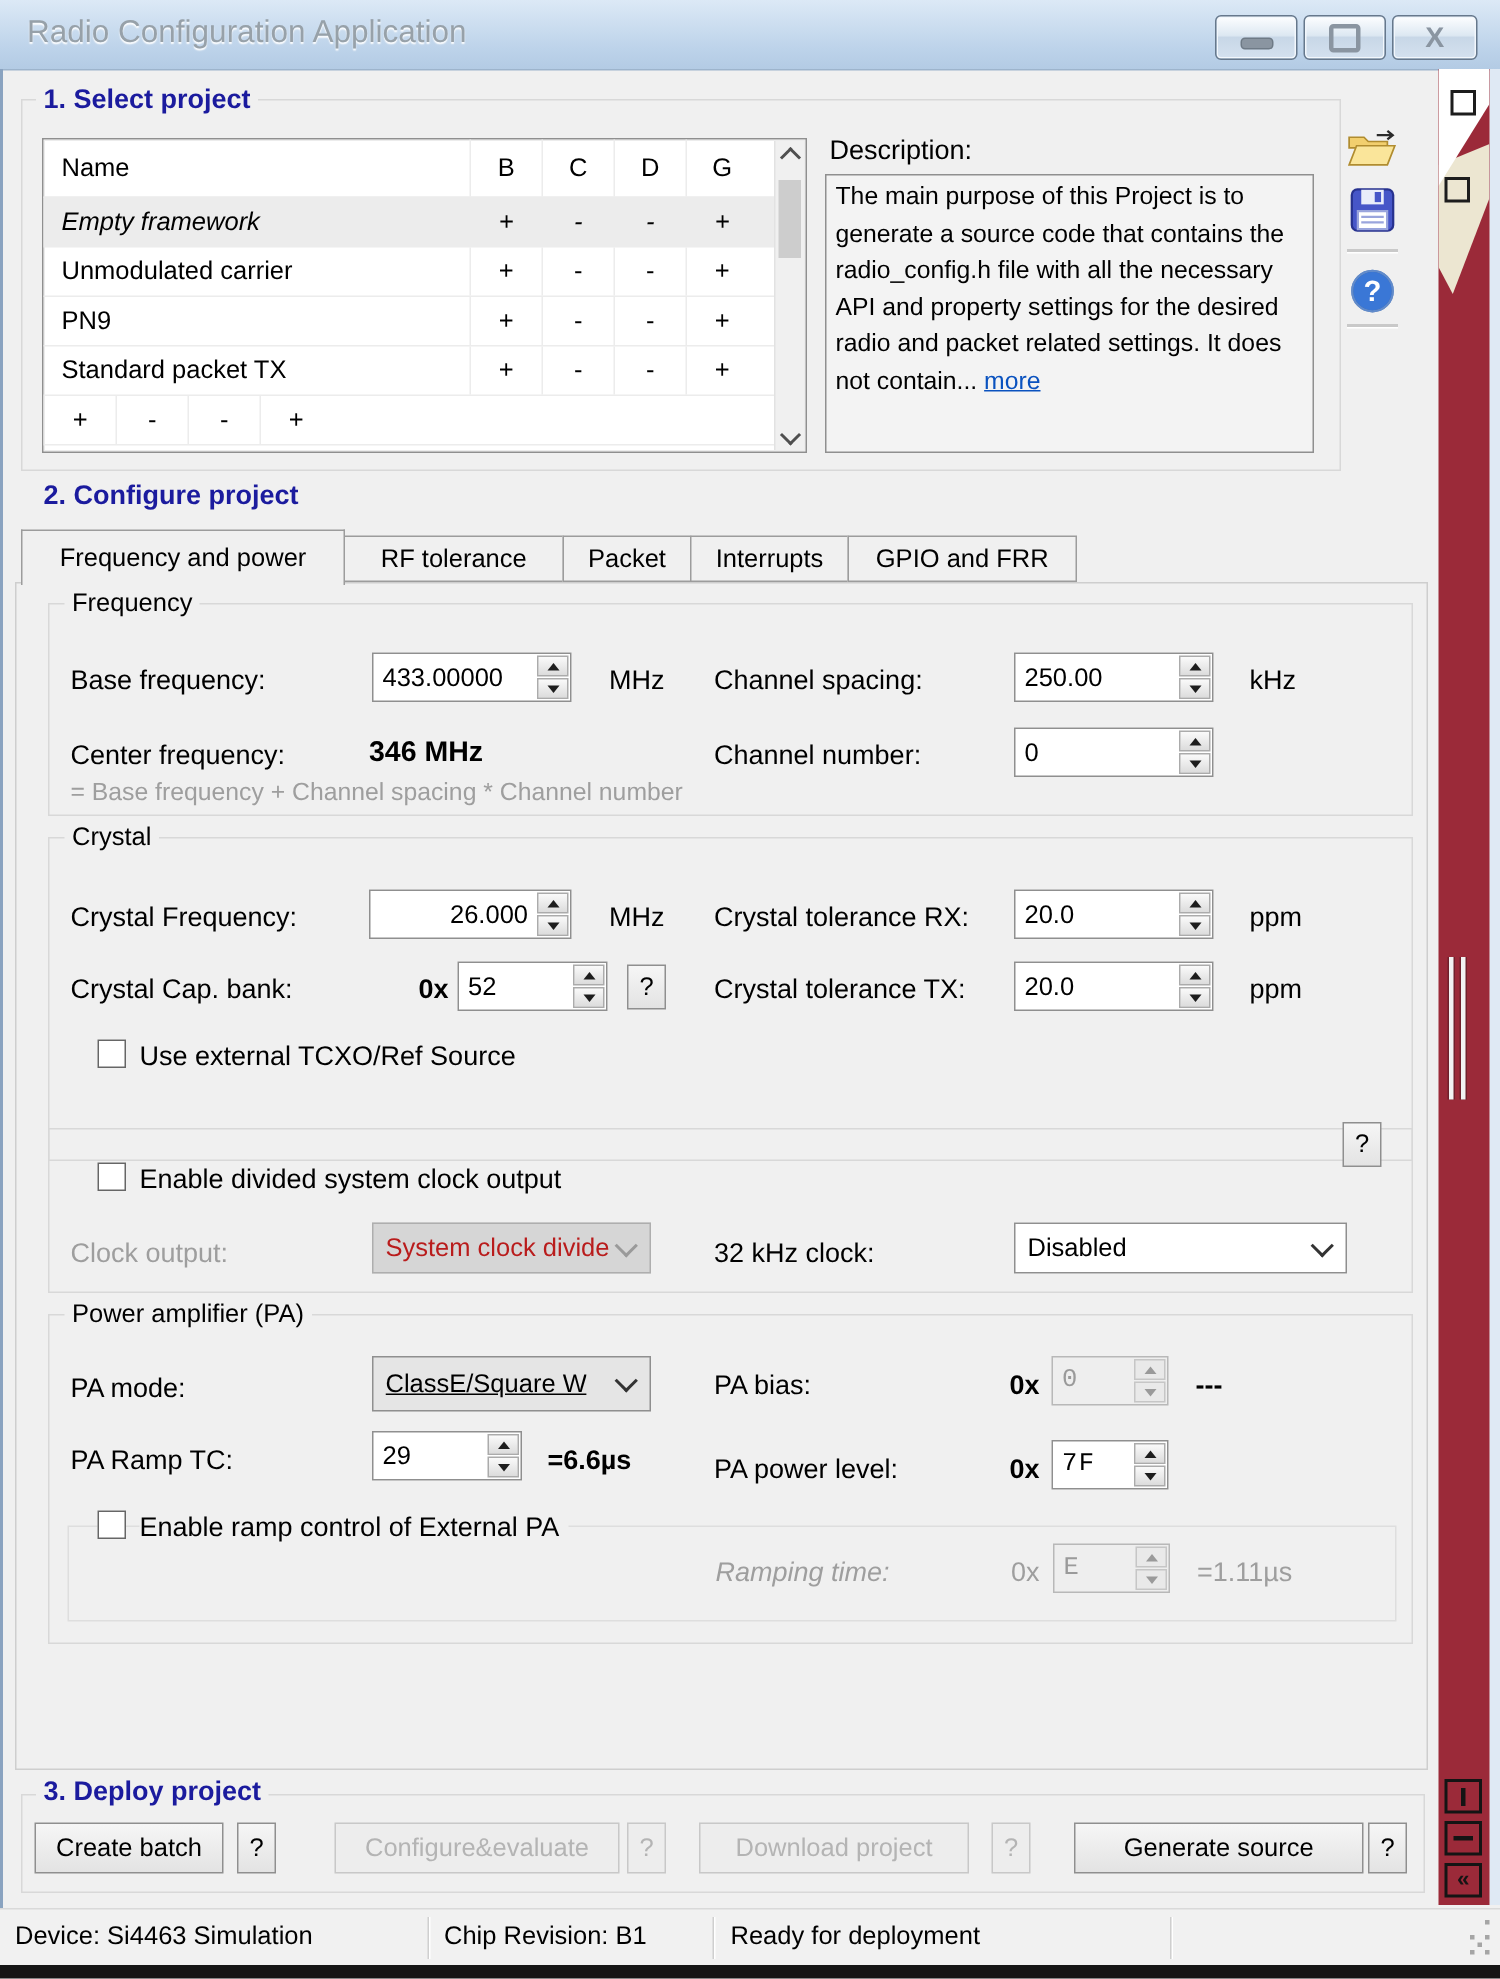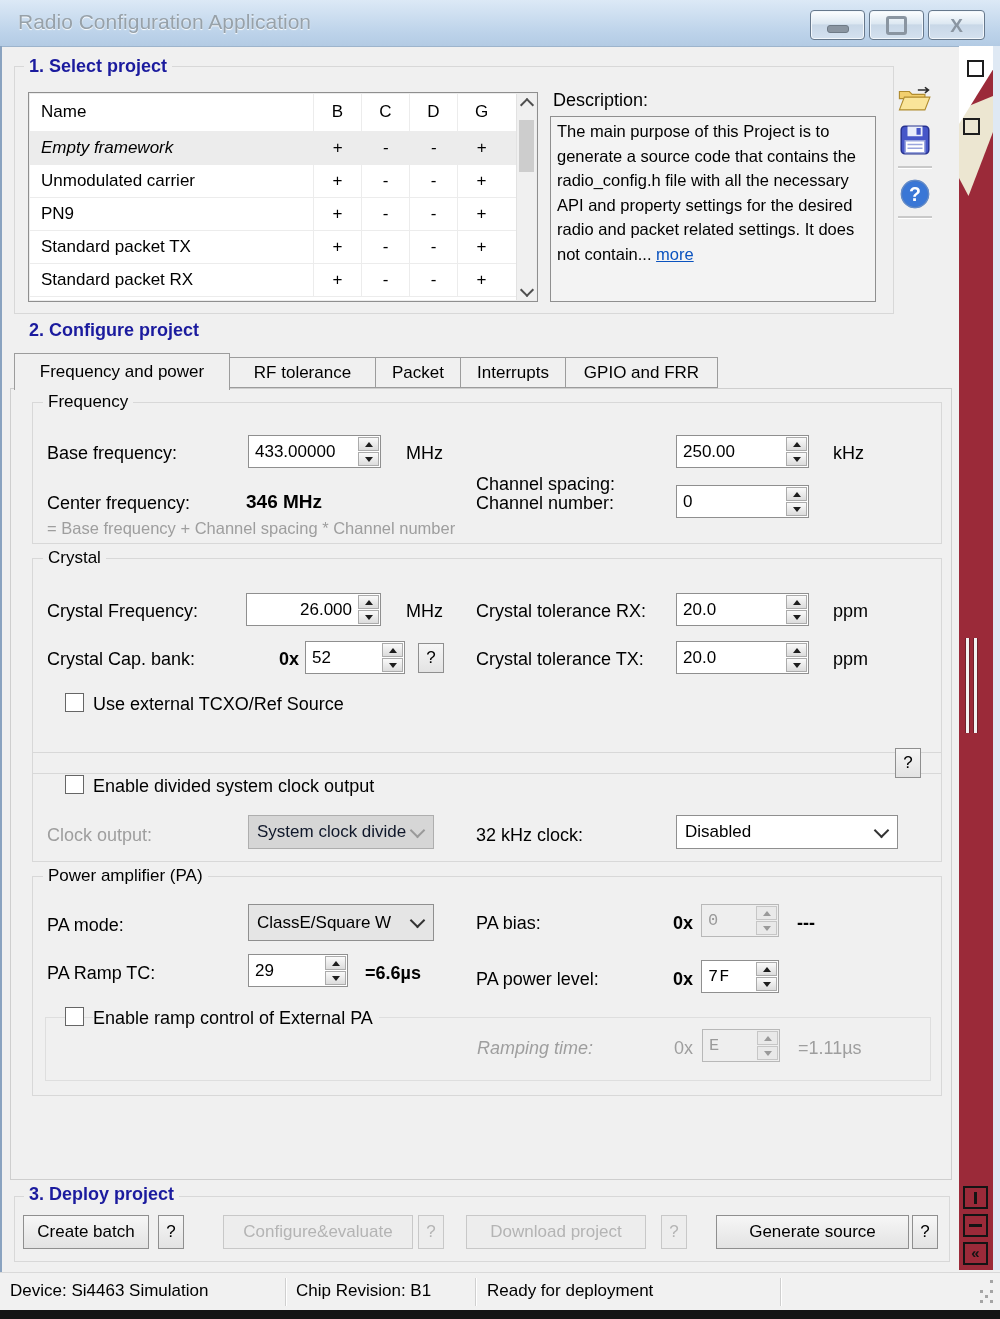--- a/index.html
+++ b/index.html
@@ -54,21 +54,21 @@
   .spin.dis .sbtn{background:#e9e9e9;border-color:#c6c6c6;}
   .spin.dis .tri-up{border-bottom-color:#9a9a9a;}
   .spin.dis .tri-dn{border-top-color:#9a9a9a;}
   .combo{position:absolute;display:flex;align-items:center;justify-content:space-between;
     border:1px solid #8f8f8f;background:#fff;box-sizing:border-box;padding:0 10px 0 8px;font-size:17px;}
   .combo .chev{width:9px;height:9px;border-right:2px solid #333;border-bottom:2px solid #333;
     transform:rotate(45deg);margin-top:-4px;flex:none;}
   .combo .cval{white-space:nowrap;overflow:hidden;}
   .combo.gray{background:#e5e5e5;}
   .combo.dis{background:#d6d6d6;border-color:#aeaeae;}
-  .combo.dis .cval{color:#0f172a;}
+  .combo.dis .cval{color:#b91c1c;}
   .combo.dis .chev{border-color:#9a9a9a;}
   .cb{position:absolute;width:17px;height:17px;border:1px solid #666;background:#fff;}
   .btn{position:absolute;height:34px;border:1px solid #8f8f8f;
     background:linear-gradient(#f6f6f6,#e3e3e3);display:flex;align-items:center;justify-content:center;
     font-size:17px;box-sizing:border-box;}
   .btn.dis{color:#b4b4b4;border-color:#c8c8c8;background:#ededed;}
   .qbtn{width:26px;}
   
   .panel{position:absolute;left:10px;top:388px;width:942px;height:792px;border:1px solid #cecece;box-sizing:border-box;}
   .tab{position:absolute;border:1px solid #9c9c9c;background:#f0f0f0;box-sizing:border-box;
@@ -173,21 +173,20 @@
       <div class="c-m">+</div>
     </div>
     <div class="tr">
       <div class="c-name">Standard packet TX</div>
       <div class="c-m">+</div>
       <div class="c-m">-</div>
       <div class="c-m">-</div>
       <div class="c-m">+</div>
     </div>
     <div class="tr">
-      <div class="c-name">Standard packet RX</div>
       <div class="c-m">+</div>
       <div class="c-m">-</div>
       <div class="c-m">-</div>
       <div class="c-m">+</div>
     </div>
     <div class="tr partial"></div>
     <div class="sb">
       <div class="sarr" style="top:0;">
           <span class="chev-up"></span>
         </div>
@@ -247,21 +246,21 @@
       <span class="btns">
           <span class="sbtn">
             <i class="tri-up"></i>
           </span>
           <span class="sbtn">
             <i class="tri-dn"></i>
           </span>
         </span>
     </div>
     <span class="lbl" style="left:373px;top:40px;">MHz</span>
-    <span class="lbl" style="left:443px;top:40px;margin-top:31px;">Channel spacing:</span>
+    <span class="lbl" style="left:443px;top:40px;">Channel spacing:</span>
     <div class="spin" style="left:643px;top:32px;width:133px;">
       <span class="val">250.00</span>
       <span class="btns">
           <span class="sbtn">
             <i class="tri-up"></i>
           </span>
           <span class="sbtn">
             <i class="tri-dn"></i>
           </span>
         </span>
@@ -355,21 +354,21 @@
     <div class="combo" style="left:643px;top:62px;width:222px;height:34px;">
       <span class="cval">Disabled</span>
       <span class="chev"></span>
     </div>
   </div>
   <div class="btn qbtn" style="left:895px;top:748px;height:30px;z-index:4;">?</div>
 
   <div class="grp" style="left:32px;top:876px;width:910px;height:220px;">
     <span class="glabel">Power amplifier (PA)</span>
     <span class="lbl" style="left:14px;top:38px;">PA mode:</span>
-    <div class="combo gray" style="left:215px;top:27px;width:186px;height:37px;">
+    <div class="combo gray" style="left:215px;top:27px;width:186px;height:37px;text-decoration:underline;">
       <span class="cval">ClassE/Square W</span>
       <span class="chev"></span>
     </div>
     <span class="lbl" style="left:443px;top:36px;">PA bias:</span>
     <span class="lbl b" style="left:640px;top:36px;">0x</span>
     <div class="spin dis" style="left:668px;top:27px;width:78px;">
       <span class="val mono">0</span>
       <span class="btns">
           <span class="sbtn">
             <i class="tri-up"></i>

